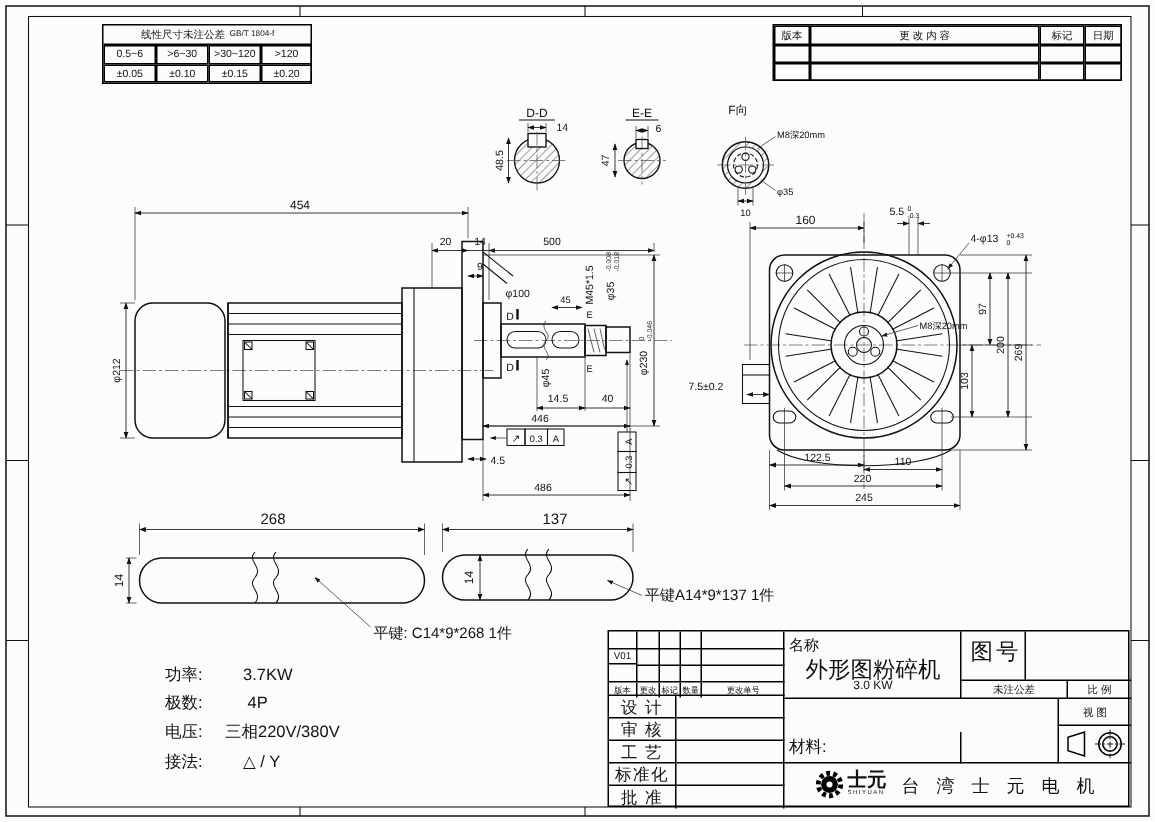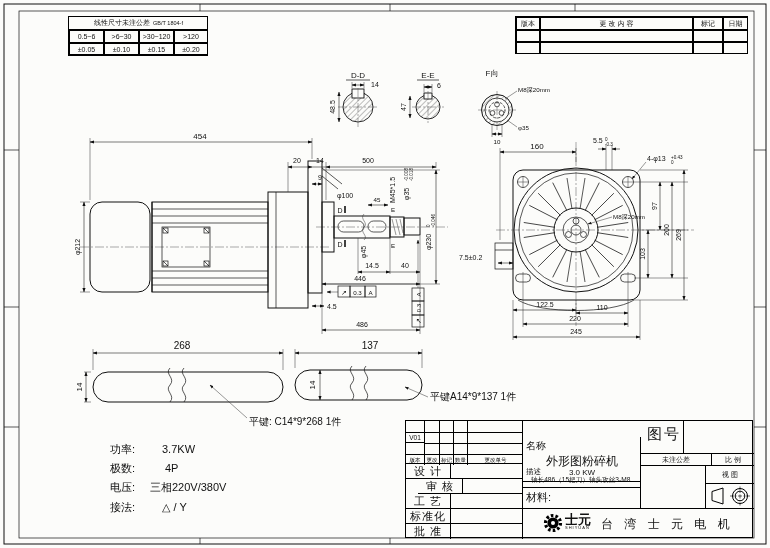--- a/index.html
+++ b/index.html
@@ -406,38 +406,34 @@
   <div class="abs" style="left:0;top:33px;width:117px;height:10px;border-top:0.8px solid #000;border-bottom:0.8px solid #000;border-right:0.8px solid #000;">
     <div class="cell vtiny" style="left:0;top:0;width:18px;height:10px;border:none;">版本</div>
     <div class="cell vtiny" style="left:18px;top:0;width:15px;height:10px;border:none;border-left:0.8px solid #000;">更改</div>
     <div class="cell vtiny" style="left:33px;top:0;width:14px;height:10px;border:none;border-left:0.8px solid #000;">标记</div>
     <div class="cell vtiny" style="left:47px;top:0;width:14px;height:10px;border:none;border-left:0.8px solid #000;">数量</div>
     <div class="cell vtiny" style="left:61px;top:0;width:56px;height:10px;border:none;border-left:0.8px solid #000;">更改单号</div>
   </div>
   <div class="abs" style="left:0;top:43px;width:117px;height:75px;border-right:0.8px solid #000;">
     <div class="abs tb-label" style="left:0;top:0;width:45px;height:15px;border-bottom:0.8px solid #000;border-right:0.8px solid #000;display:flex;align-items:center;justify-content:center;">设 计</div>
     <div class="abs" style="left:45px;top:0;width:72px;height:15px;border-bottom:0.8px solid #000;"></div>
-    <div class="abs tb-label" style="left:12px;top:15px;width:45px;height:15px;border-bottom:0.8px solid #000;border-right:0.8px solid #000;display:flex;align-items:center;justify-content:center;text-align:right;">审 核</div>
+    <div class="abs tb-label" style="left:0;top:15px;width:45px;height:15px;border-bottom:0.8px solid #000;border-right:0.8px solid #000;display:flex;align-items:center;justify-content:center;text-align:right;">审 核</div>
     <div class="abs" style="left:45px;top:15px;width:72px;height:15px;border-bottom:0.8px solid #000;"></div>
     <div class="abs tb-label" style="left:0;top:30px;width:45px;height:15px;border-bottom:0.8px solid #000;border-right:0.8px solid #000;display:flex;align-items:center;justify-content:center;">工 艺</div>
     <div class="abs" style="left:45px;top:30px;width:72px;height:15px;border-bottom:0.8px solid #000;"></div>
     <div class="abs tb-label" style="left:0;top:45px;width:45px;height:15px;border-bottom:0.8px solid #000;border-right:0.8px solid #000;display:flex;align-items:center;justify-content:center;">标准化</div>
     <div class="abs" style="left:45px;top:45px;width:72px;height:15px;border-bottom:0.8px solid #000;"></div>
     <div class="abs tb-label" style="left:0;top:60px;width:45px;height:15px;border-right:0.8px solid #000;display:flex;align-items:center;justify-content:center;">批 准</div>
     <div class="abs" style="left:45px;top:60px;width:72px;height:15px;"></div>
   </div>
 
-  <div class="abs" style="left:117px;top:16px;width:118px;height:45px;border-right:0.8px solid #000;border-bottom:0.8px solid #000;">
+  <div class="abs" style="left:117px;top:0;width:118px;height:45px;border-right:0.8px solid #000;border-bottom:0.8px solid #000;">
     <span class="abs" style="left:3px;top:2px;font-size:10px;">名称</span>
-    <div class="abs" style="left:0;top:16px;width:118px;text-align:center;font-size:12px;">外形图粉碎机</div>
+    <div class="abs" style="left:0;top:16px;width:118px;text-align:center;font-size:15px;">外形图粉碎机</div>
     <div class="abs" style="left:0;top:31px;width:118px;text-align:center;font-size:8px;">3.0 KW</div>
-  </div>
-  <div class="abs" style="left:117px;top:45px;width:118px;height:22px;border-right:0.8px solid #000;border-bottom:0.8px solid #000;">
-    <span class="abs" style="left:3px;top:1px;font-size:7.5px;">描述</span>
-    <div class="abs" style="left:8px;top:10px;width:110px;font-size:6.6px;white-space:nowrap;">轴长486（15把刀）轴头攻丝3-M8</div>
   </div>
   <div class="abs" style="left:117px;top:67px;width:118px;height:21px;border-right:0.8px solid #000;border-bottom:0.8px solid #000;">
     <span class="abs" style="left:3px;top:2px;font-size:11px;">材料:</span>
   </div>
 
   <div class="abs" style="left:117px;top:88px;width:231px;height:30px;display:flex;align-items:center;">
     <span class="abs" style="left:20px;top:4px;display:flex;align-items:flex-start;gap:2px;">
       <svg width="20" height="20" viewBox="0 0 20 20">
         <circle cx="10" cy="10" r="7.5" fill="none" stroke="#000" stroke-width="3.2" stroke-dasharray="2.6 2.1"></circle>
         <circle cx="10" cy="10" r="5.6" fill="#000"></circle>

